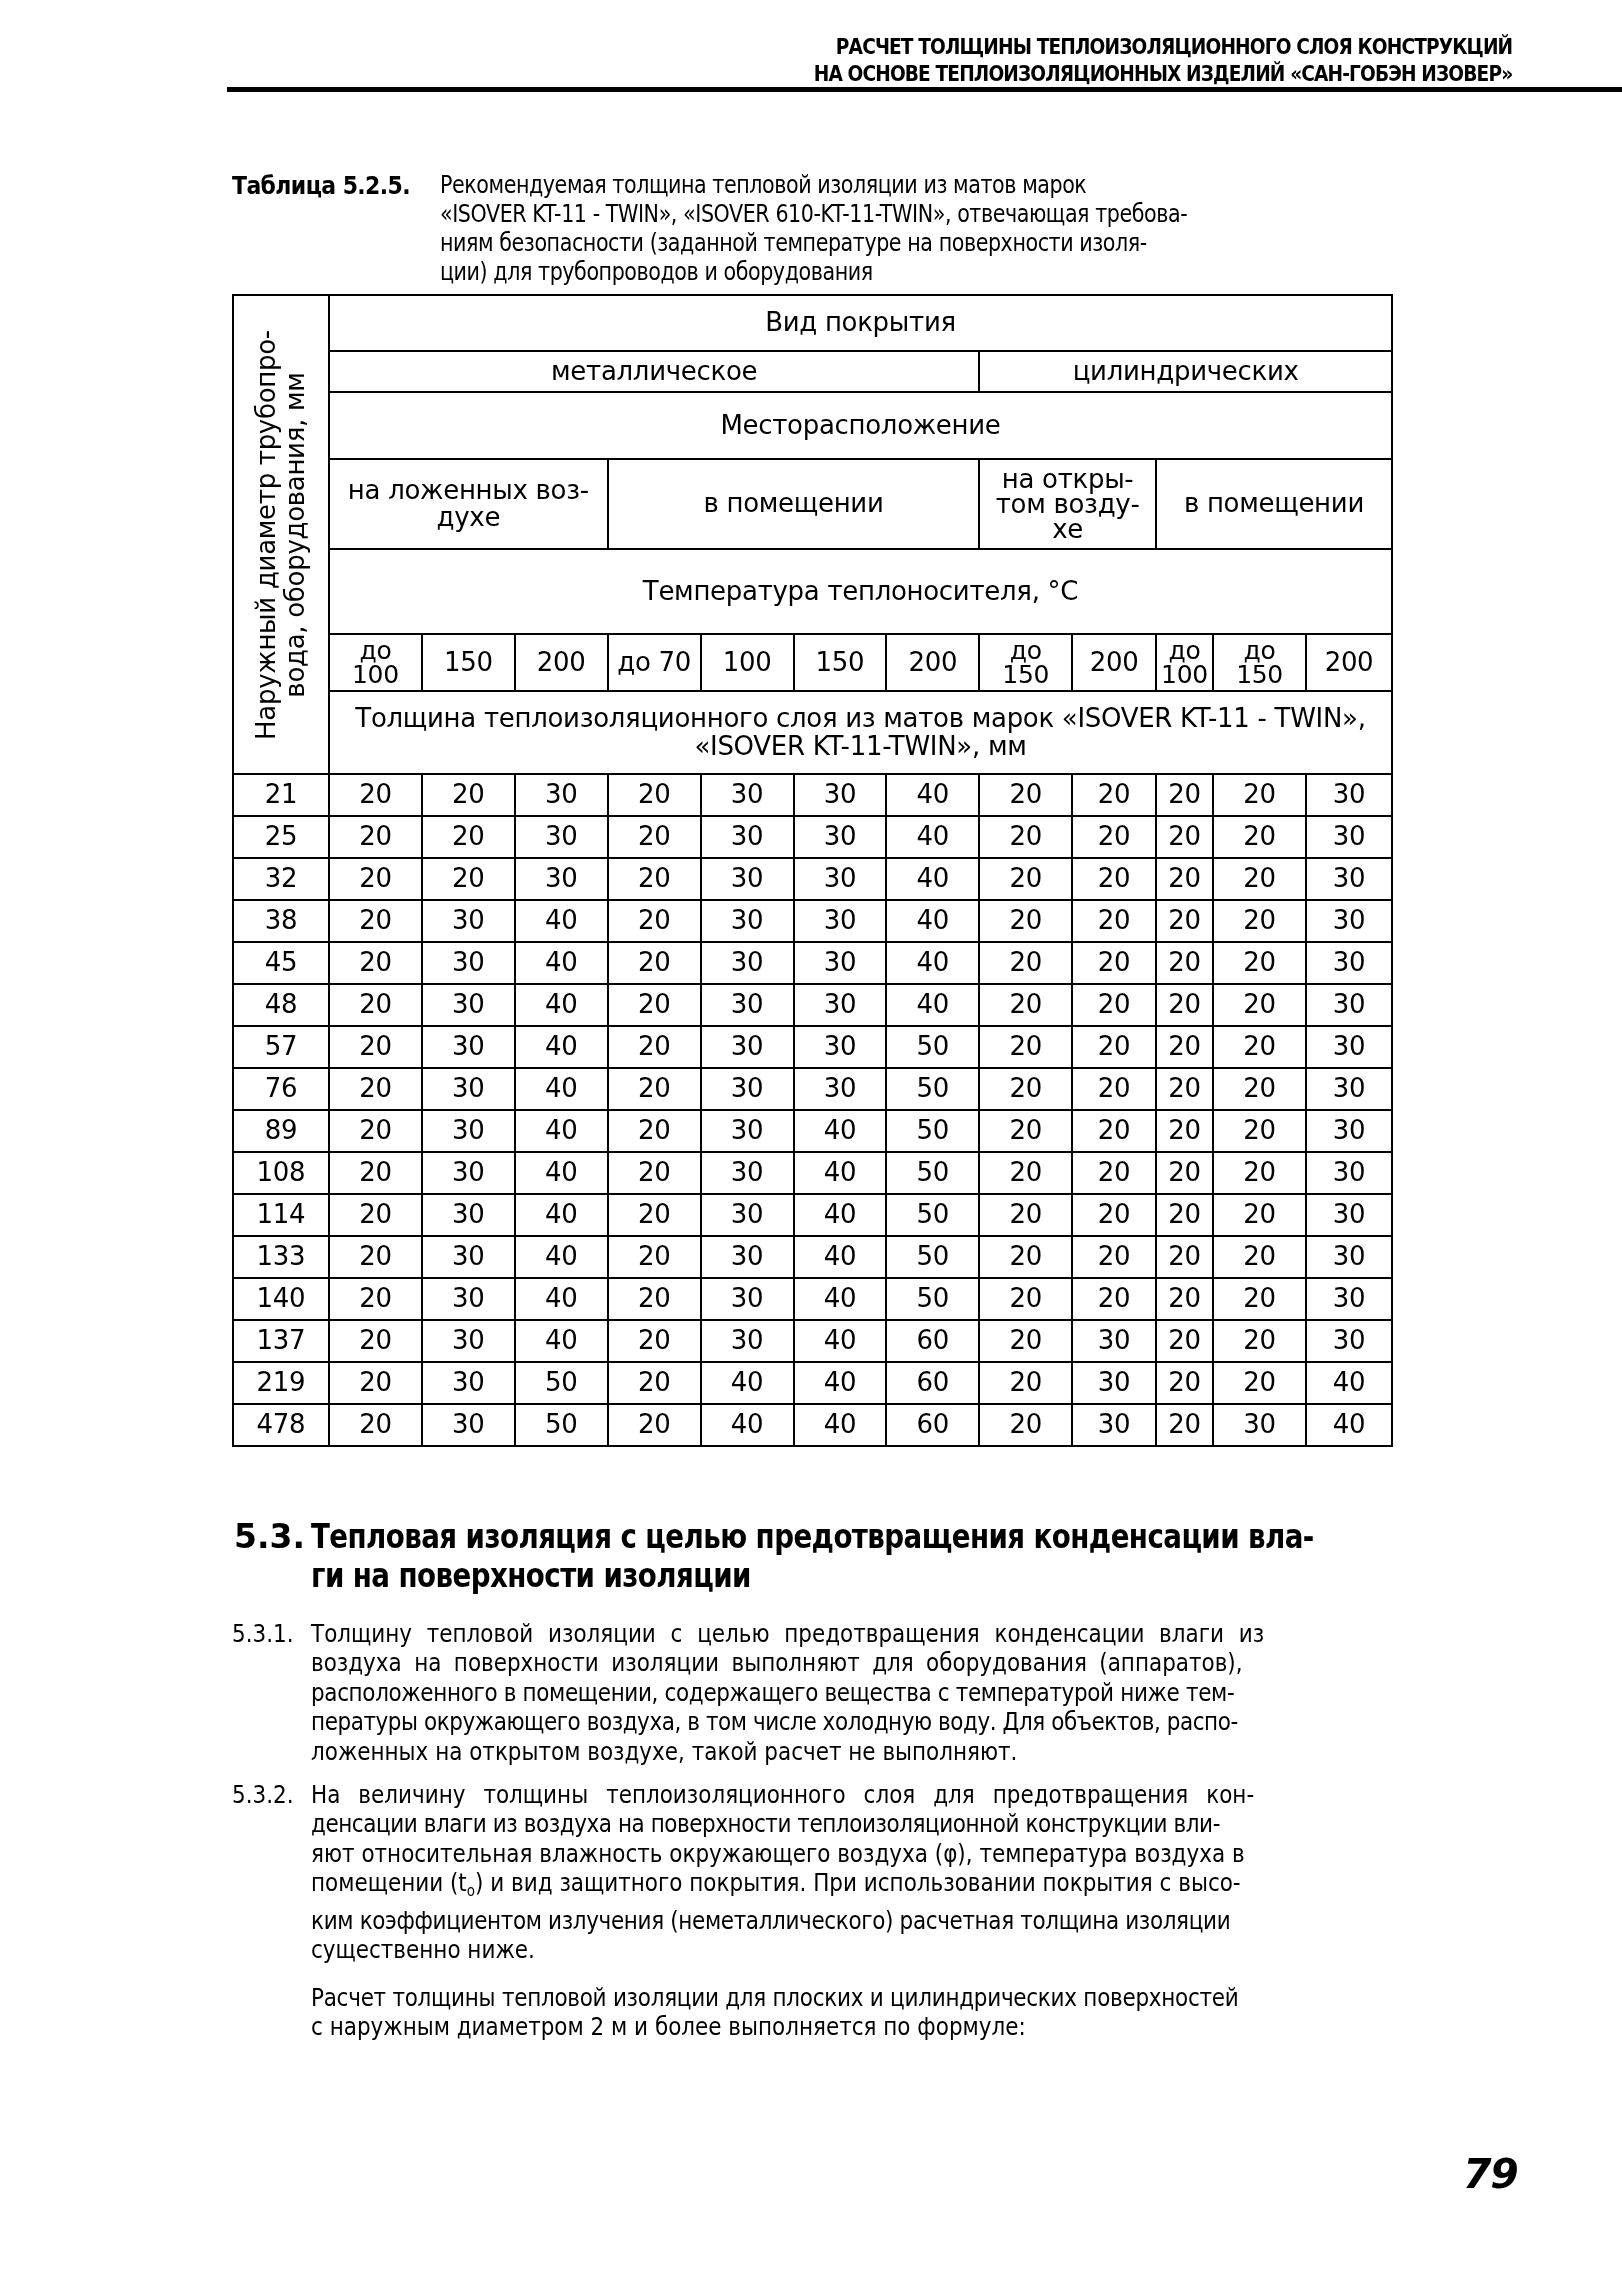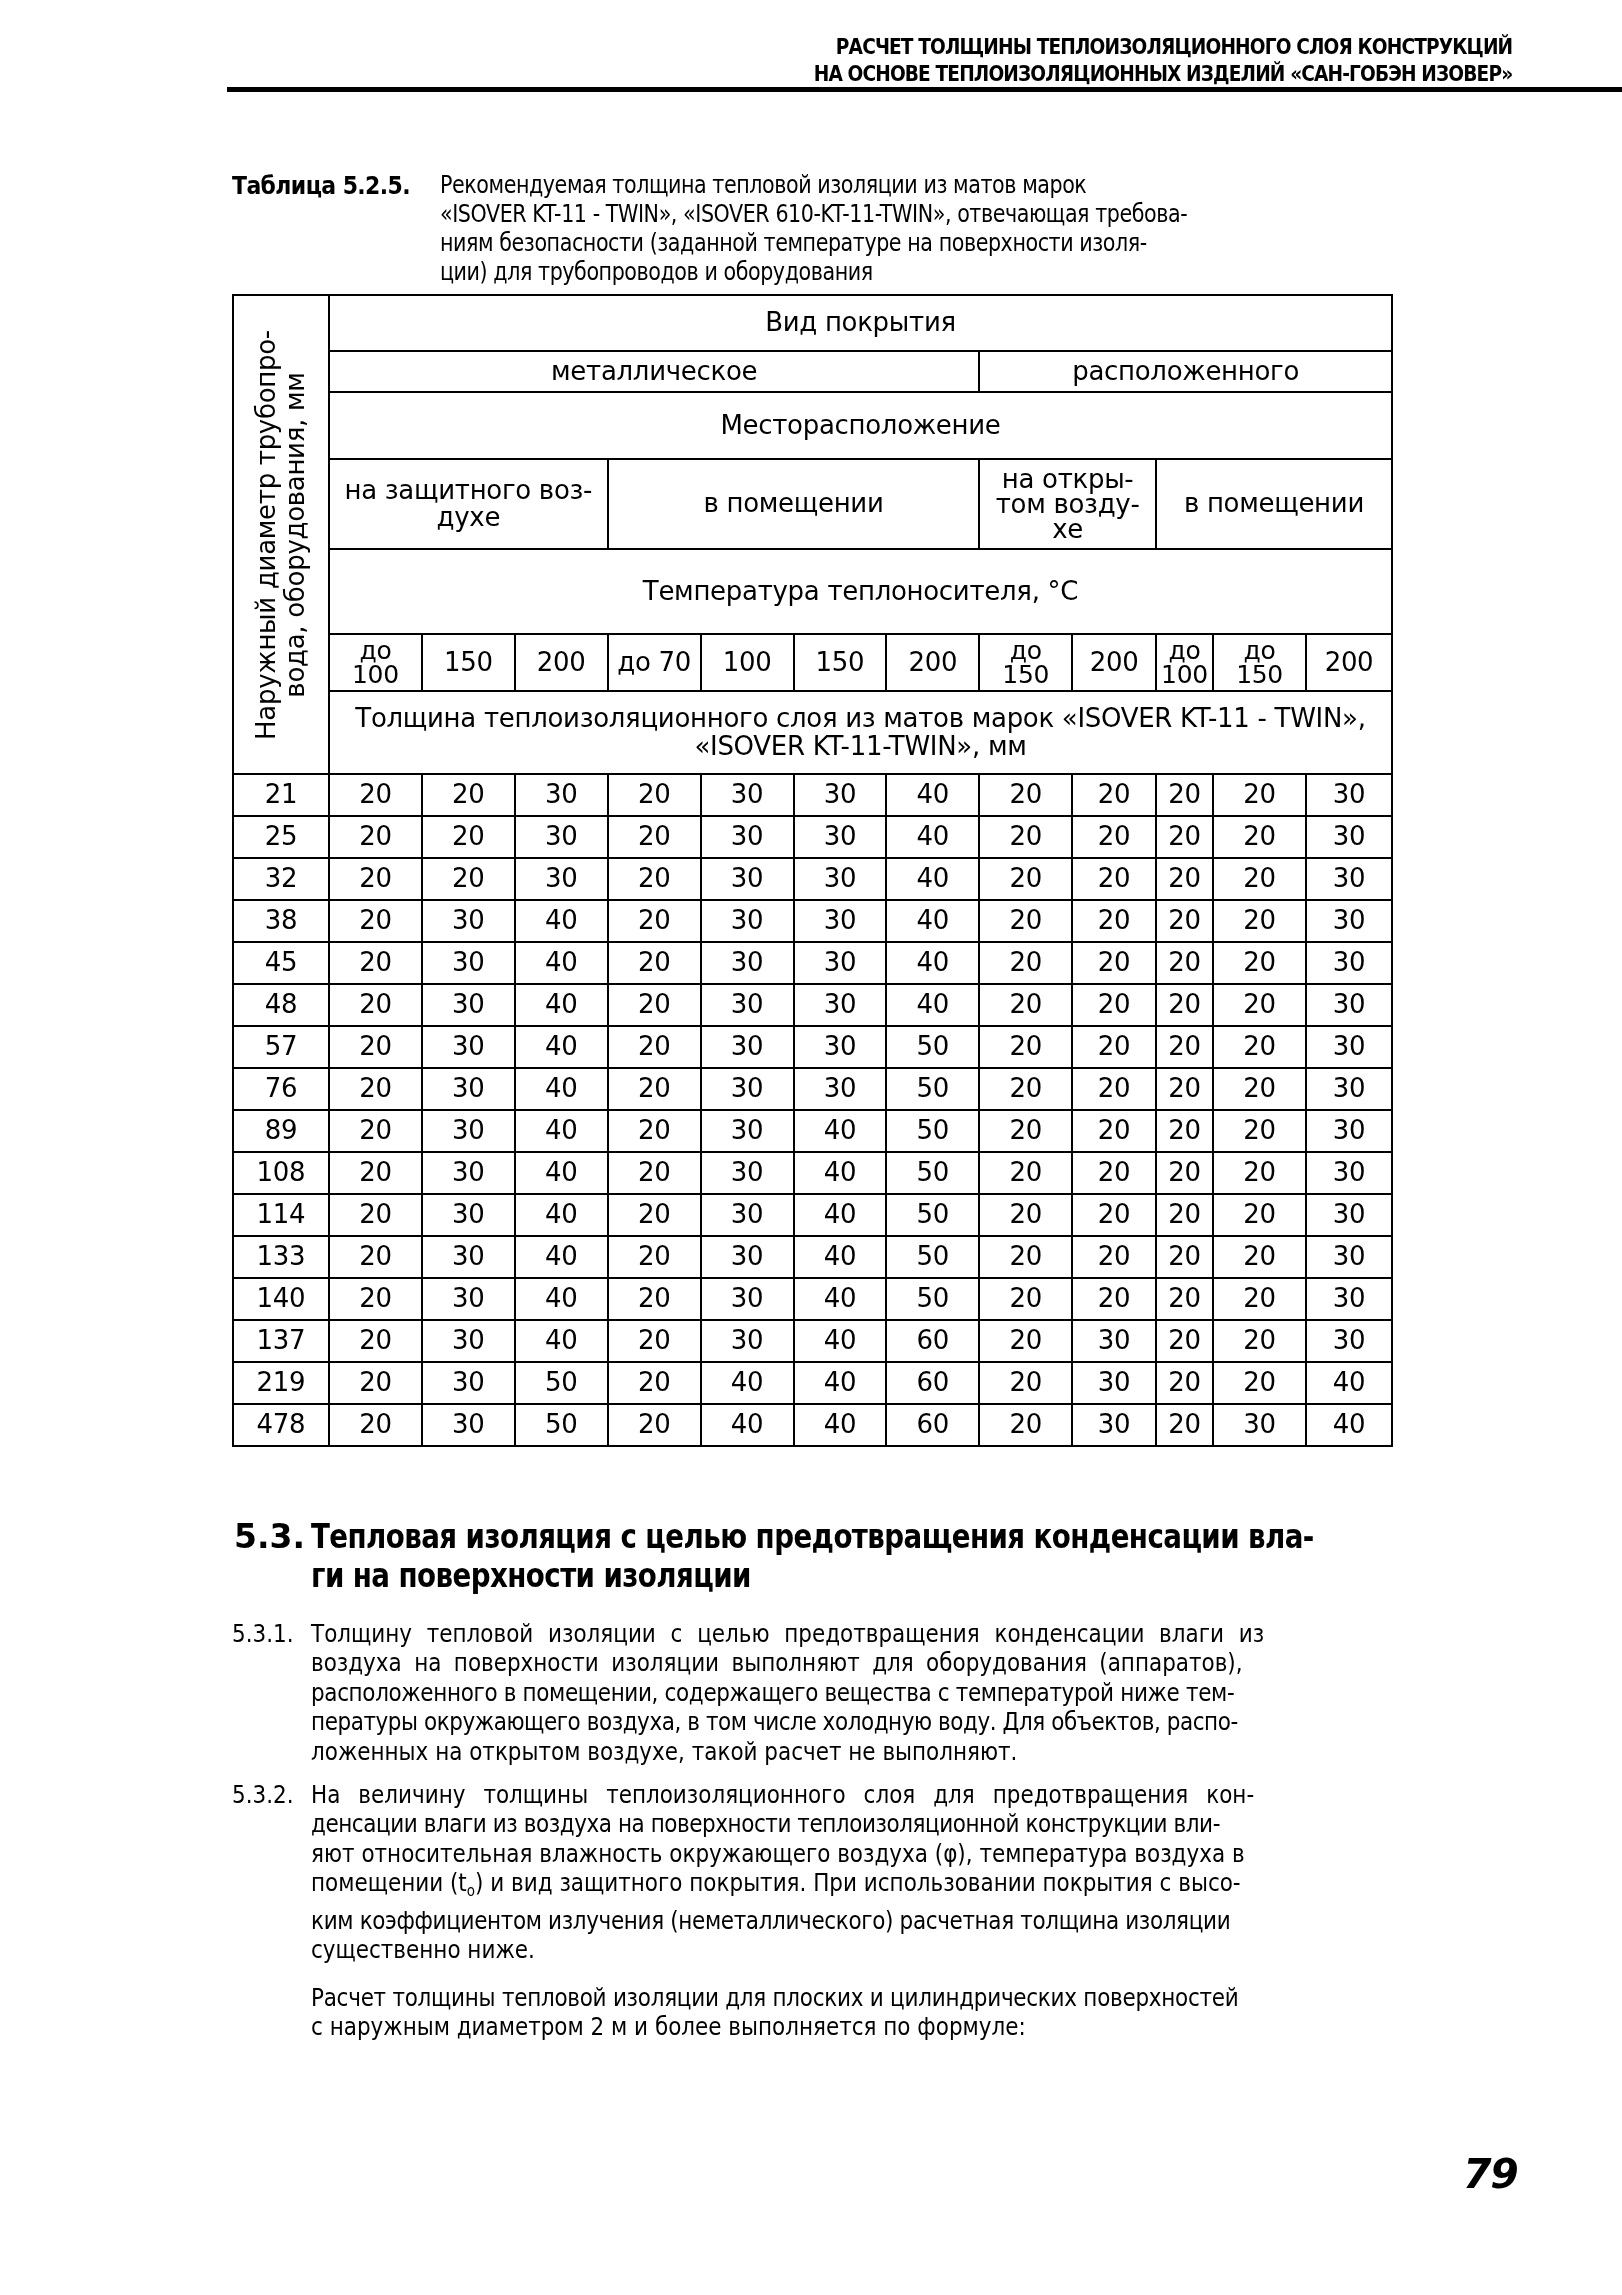--- a/index.html
+++ b/index.html
@@ -79,28 +79,28 @@
       <td rowspan="7" class="stub-head">
         <div class="stub-rot">
           <div>Наружный диаметр трубопро-</div>
           <div>вода, оборудования, мм</div>
         </div>
       </td>
       <td colspan="12">Вид покрытия</td>
     </tr>
     <tr class="hdr-row2">
       <td colspan="7">металлическое</td>
-      <td colspan="5">расположенного</td>
+      <td colspan="5">цилиндрических</td>
     </tr>
     <tr class="hdr-row3">
       <td colspan="12">Месторасположение</td>
     </tr>
     <tr class="hdr-row4">
       <td colspan="3">
-        <div>на защитного воз-</div>
+        <div>на ложенных воз-</div>
         <div>духе</div>
       </td>
       <td colspan="4">в помещении</td>
       <td colspan="2" style="line-height:25px">
         <div>на откры-</div>
         <div>том возду-</div>
         <div>хе</div>
       </td>
       <td colspan="3">в помещении</td>
     </tr>

